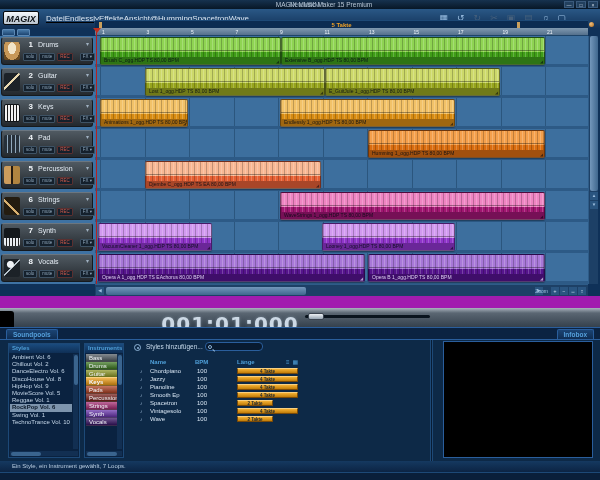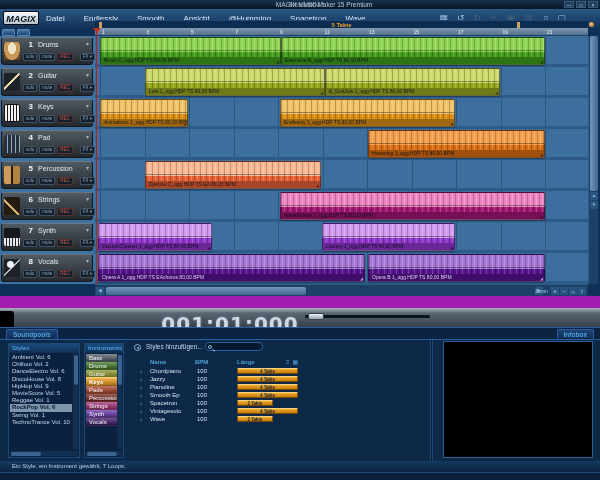--- a/index.html
+++ b/index.html
@@ -8,21 +8,21 @@
 
   
   .titlebar{left:0;top:0;width:600px;height:9px;background:linear-gradient(#16324f,#081726);color:#b9c7d6;font-size:6.5px;line-height:9px;text-align:center;}
   .titlebar .doc{margin-left:14px;color:#9fb2c6;}
   .win-controls{right:2px;top:1px;display:flex;gap:2px;position:absolute;}
   .win-btn{position:relative;width:10px;height:7px;font-size:5px;line-height:6px;color:#cfd9e3;background:#22405e;border:1px solid #3a5a7c;text-align:center;}
 
   
   .menubar{left:0;top:9px;width:600px;height:19px;background:linear-gradient(#2a5886,#123258);}
   .logo{left:3px;top:2px;width:36px;height:14px;background:linear-gradient(#f6f9fc,#b9c4cf);color:#0d1115;font-weight:bold;font-style:italic;font-size:9px;text-align:center;line-height:14px;border-radius:2px;border:1px solid #06090c;}
-  .menu-items{left:46px;top:0;height:19px;display:flex;gap:19px;align-items:center;position:absolute;}
+  .menu-items{left:46px;top:0;height:19px;display:flex;gap:0;align-items:center;position:absolute;text-decoration:underline;}
   .menu-item{position:relative;color:#dbe7f3;font-size:8px;white-space:nowrap;}
   .toolbar{right:34px;top:0;height:19px;display:flex;gap:9px;align-items:center;position:absolute;}
   .tb-icon{position:relative;font-size:9px;color:#9cc0e4;line-height:19px;}
   .tb-icon.disabled{color:#46607c;}
   .dot-icon{right:6px;top:13px;width:5px;height:5px;border-radius:50%;background:radial-gradient(circle at 35% 35%,#f0c080,#b06a18);}
 
   
   .arranger-bg{left:0;top:28px;width:600px;height:268px;background:#0f3158;}
   .rangebar{left:95px;top:20px;width:493px;height:8px;background:#0c2c52;border-top:1px solid #1d4977;}
   .range-label{left:0;right:0;text-align:center;color:#f0a126;font-size:6px;line-height:8px;font-weight:bold;}
@@ -137,21 +137,21 @@
       <div class="win-btn">□</div>
       <div class="win-btn">×</div>
     </div>
   </div>
 
   <div class="menubar">
     <div class="logo">MAGIX</div>
     <div class="menu-items">
         <div class="menu-item">Datei</div>
         <div class="menu-item">Endlessly</div>
-        <div class="menu-item">Smooth</div>
+        <div class="menu-item">Effekte</div>
         <div class="menu-item">Ansicht</div>
         <div class="menu-item">@Humming</div>
         <div class="menu-item">Spacetron</div>
         <div class="menu-item">Wave</div>
       </div>
     <div class="toolbar">
         <div class="tb-icon">▦</div>
         <div class="tb-icon">↺</div>
         <div class="tb-icon disabled">↻</div>
         <div class="tb-icon disabled">✂</div>

